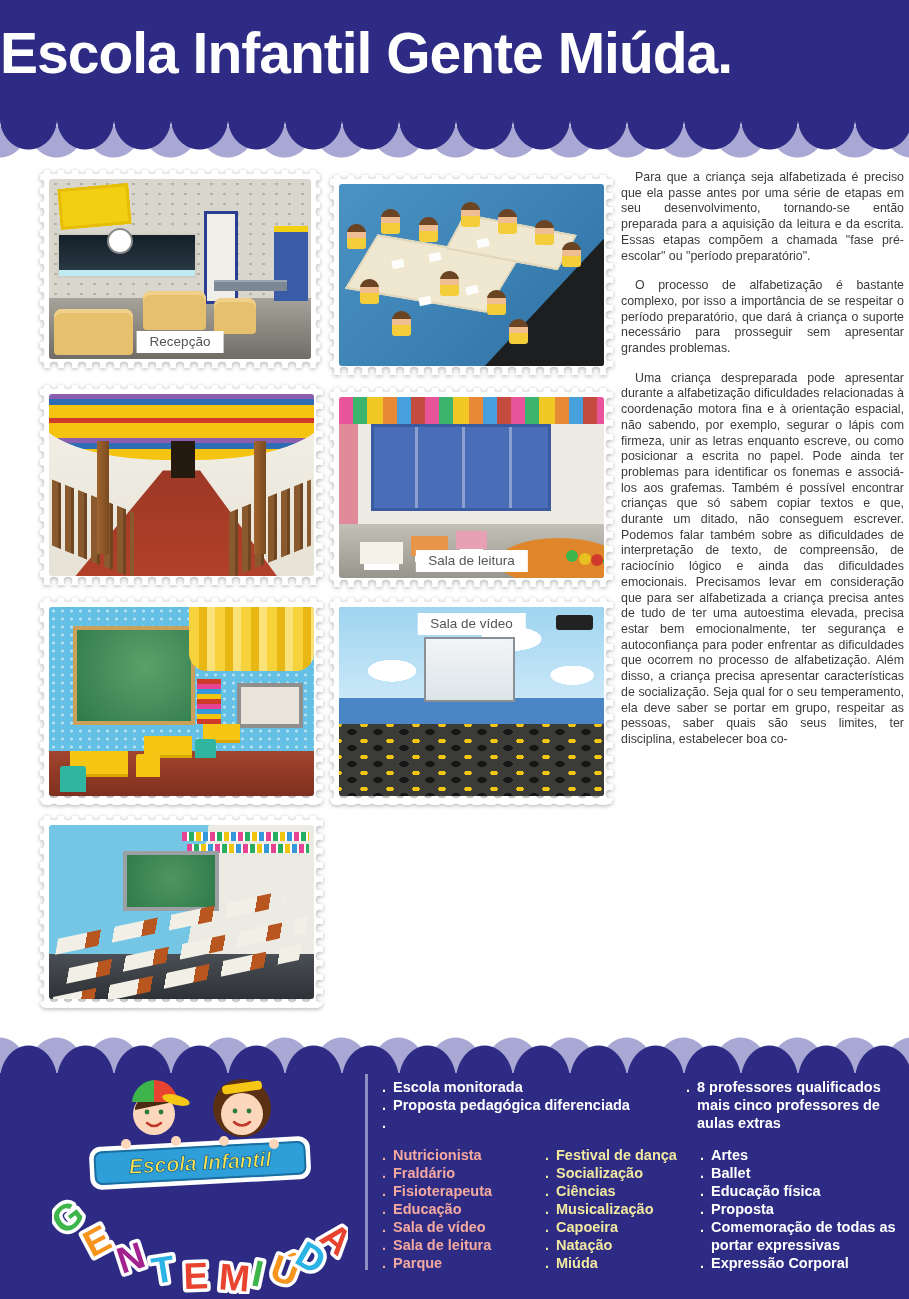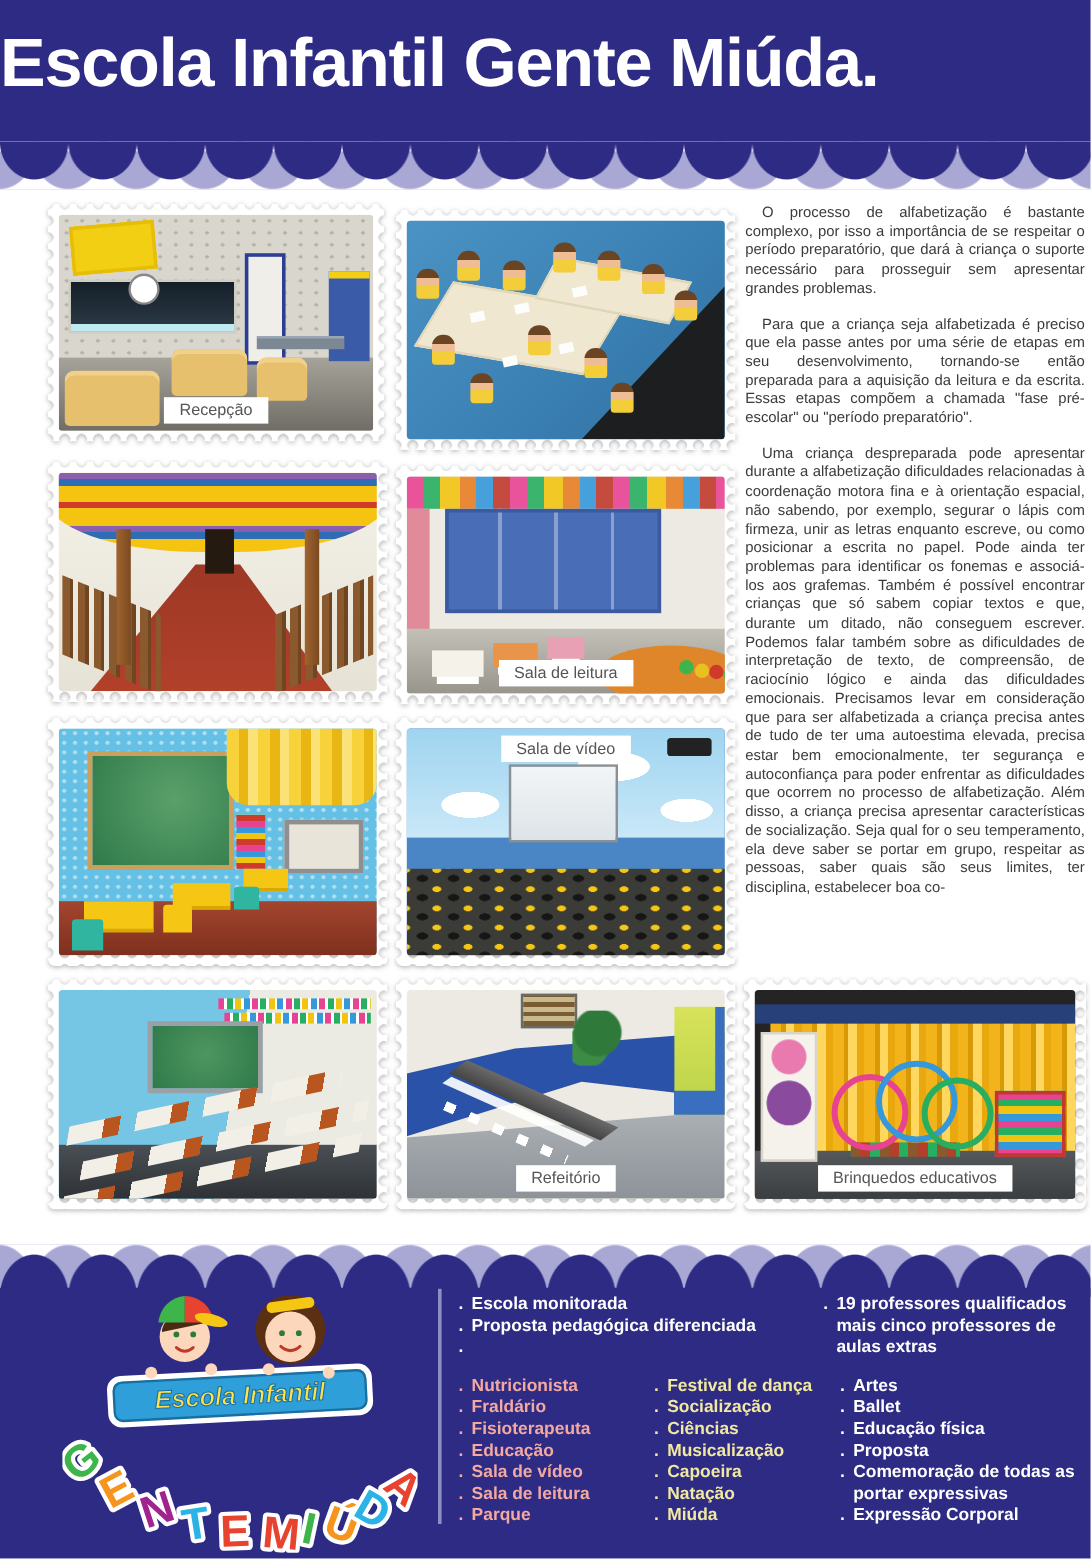--- a/index.html
+++ b/index.html
@@ -208,22 +208,22 @@
       <div class="kid" style="left:84%;top:32%;"></div>
       <div class="kid" style="left:8%;top:52%;"></div>
       <div class="kid" style="left:38%;top:48%;"></div>
       <div class="kid" style="left:56%;top:58%;"></div>
       <div class="kid" style="left:20%;top:70%;"></div>
       <div class="kid" style="left:64%;top:74%;"></div>
     </div>
   </div>
 
   <div class="article">
+    <p>Para que a criança seja alfabetizada é preciso que ela passe antes por uma série de etapas em seu desenvolvimento, tornando-se então preparada para a aquisição da leitura e da escrita. Essas etapas compõem a chamada "fase pré-escolar" ou "período preparatório".</p>
     <p>O processo de alfabetização é bastante complexo, por isso a importância de se respeitar o período preparatório, que dará à criança o suporte necessário para prosseguir sem apresentar grandes problemas.</p>
-    <p>Para que a criança seja alfabetizada é preciso que ela passe antes por uma série de etapas em seu desenvolvimento, tornando-se então preparada para a aquisição da leitura e da escrita. Essas etapas compõem a chamada "fase pré-escolar" ou "período preparatório".</p>
     <p>Uma criança despreparada pode apresentar durante a alfabetização dificuldades relacionadas à coordenação motora fina e à orientação espacial, não sabendo, por exemplo, segurar o lápis com firmeza, unir as letras enquanto escreve, ou como posicionar a escrita no papel. Pode ainda ter problemas para identificar os fonemas e associá-los aos grafemas. Também é possível encontrar crianças que só sabem copiar textos e que, durante um ditado, não conseguem escrever. Podemos falar também sobre as dificuldades de interpretação de texto, de compreensão, de raciocínio lógico e ainda das dificuldades emocionais. Precisamos levar em consideração que para ser alfabetizada a criança precisa antes de tudo de ter uma autoestima elevada, precisa estar bem emocionalmente, ter segurança e autoconfiança para poder enfrentar as dificuldades que ocorrem no processo de alfabetização. Além disso, a criança precisa apresentar características de socialização. Seja qual for o seu temperamento, ela deve saber se portar em grupo, respeitar as pessoas, saber quais são seus limites, ter disciplina, estabelecer boa co-</p>
   </div>
 
   <div class="stamp" style="left:40px;top:385px;width:265px;height:182px;">
     <div class="photo ph3">
       <div class="el p3-floor"></div>
       <div class="el p3-canopy"></div>
       <div class="el p3-door"></div>
       <div class="el p3-fence p3-fl"></div>
       <div class="el p3-fence p3-fr"></div>
@@ -279,47 +279,21 @@
       <div class="el p7-alpha"></div>
       <div class="el p7-alpha p7-alpha2" style="left:52%;width:46%;"></div>
       <div class="el p7-board"></div>
       <div class="el p7-floor"></div>
       <div class="p7row" style="left:2%;top:52%;width:88%;"></div>
       <div class="p7row" style="left:6%;top:68%;width:92%;"></div>
       <div class="p7row" style="left:0;top:84%;width:96%;"></div>
     </div>
   </div>
 
-  <div class="stamp" style="left:330px;top:816px;width:265px;height:174px;">
-    <div class="photo ph8">
-      <div class="el p8-wainscot"></div>
-      <div class="el p8-floor"></div>
-      <div class="el p8-window"></div>
-      <div class="el p8-plant"></div>
-      <div class="el p8-mural"></div>
-      <div class="el p8-table"></div>
-      <div class="el p8-stools"></div>
-      <div class="cap">Refeitório</div>
-    </div>
-  </div>
-
-  <div class="stamp" style="left:620px;top:816px;width:267px;height:174px;">
-    <div class="photo ph9">
-      <div class="el p9-pelmet"></div>
-      <div class="el p9-curtain"></div>
-      <div class="el p9-floor"></div>
-      <div class="el p9-board"></div>
-      <div class="el p9-bridge"></div>
-      <div class="hoop" style="left:24%;top:40%;width:54px;height:54px;border:5px solid #e84393;"></div>
-      <div class="hoop" style="left:38%;top:34%;width:58px;height:58px;border:5px solid #3498db;"></div>
-      <div class="hoop" style="left:52%;top:42%;width:50px;height:50px;border:5px solid #27ae60;"></div>
-      <div class="el p9-toys"></div>
-      <div class="cap">Brinquedos educativos</div>
-    </div>
-  </div>
+
 
   <div class="wave fw-lav"></div>
   <div class="wave fw-navy"></div>
   <div class="footer-solid"></div>
 
   <svg class="logo" width="296" height="238" viewBox="0 0 296 238">
 
     <circle cx="190" cy="52" r="29" fill="#5b2f12"></circle>
     <circle cx="190" cy="58" r="21" fill="#fcd7bb"></circle>
     <rect x="170" y="27" width="40" height="9" rx="4" fill="#f5c614" transform="rotate(-8 190 31)"></rect>
@@ -434,21 +408,21 @@
       </div>
     <div class="li">
         <span class="b">.</span>
         <span>Miúda</span>
       </div>
   </div>
 
   <div class="flist f-note">
     <div class="li">
         <span class="b">.</span>
-        <span>19 professores qualificados mais cinco professores de aulas extras</span>
+        <span>8 professores qualificados mais cinco professores de aulas extras</span>
       </div>
   </div>
 
   <div class="flist f-extras">
     <div class="li">
         <span class="b">.</span>
         <span>Artes</span>
       </div>
     <div class="li">
         <span class="b">.</span>

